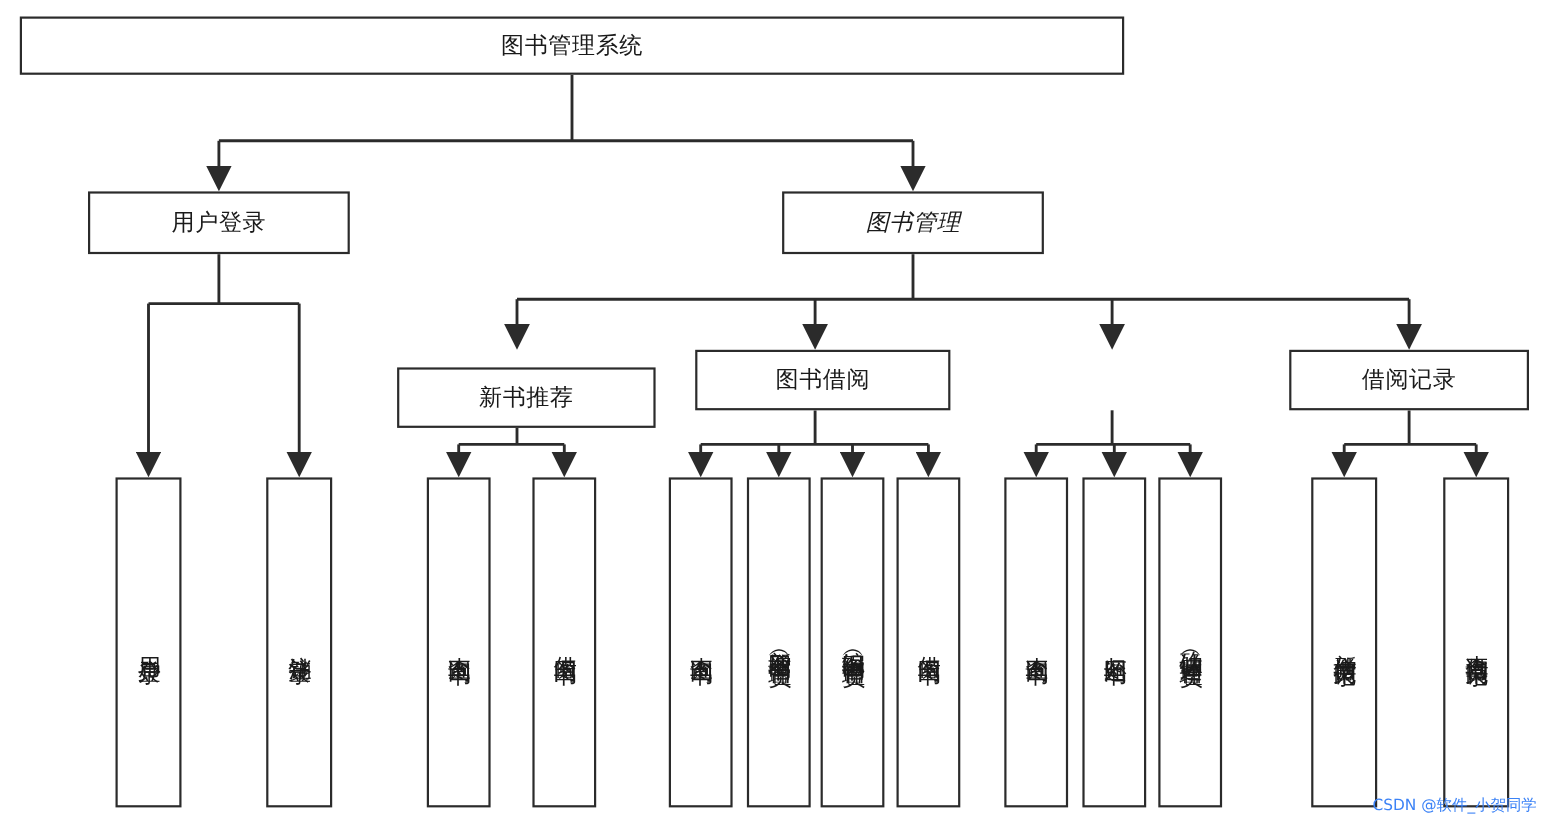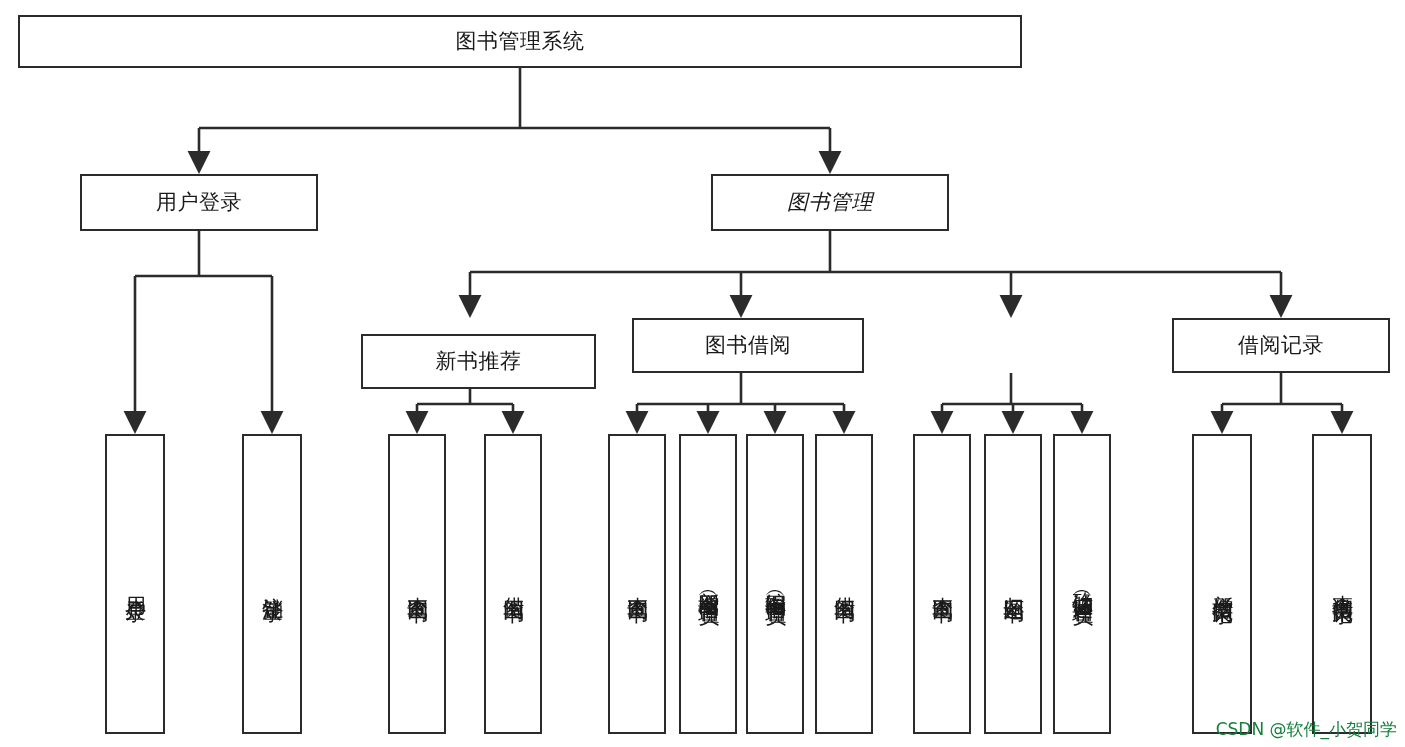--- a/index.html
+++ b/index.html
@@ -55,22 +55,22 @@
     font-size: 21px;
     line-height: 1.32;
     letter-spacing: 2px;
     white-space: nowrap;
     text-align: center;
   }
   .watermark {
     position: absolute;
     right: 8px;
     bottom: 6px;
-    font-size: 17px;
-    color: #15803d;
+    font-size: 14px;
+    color: #3b82f6;
     white-space: nowrap;
     pointer-events: none;
   }
 </style>
 </head>
 <body>
 
 <div id="diagram-root">
 
   <svg class="flow" viewBox="0 0 1405 747" xmlns="http://www.w3.org/2000/svg">

